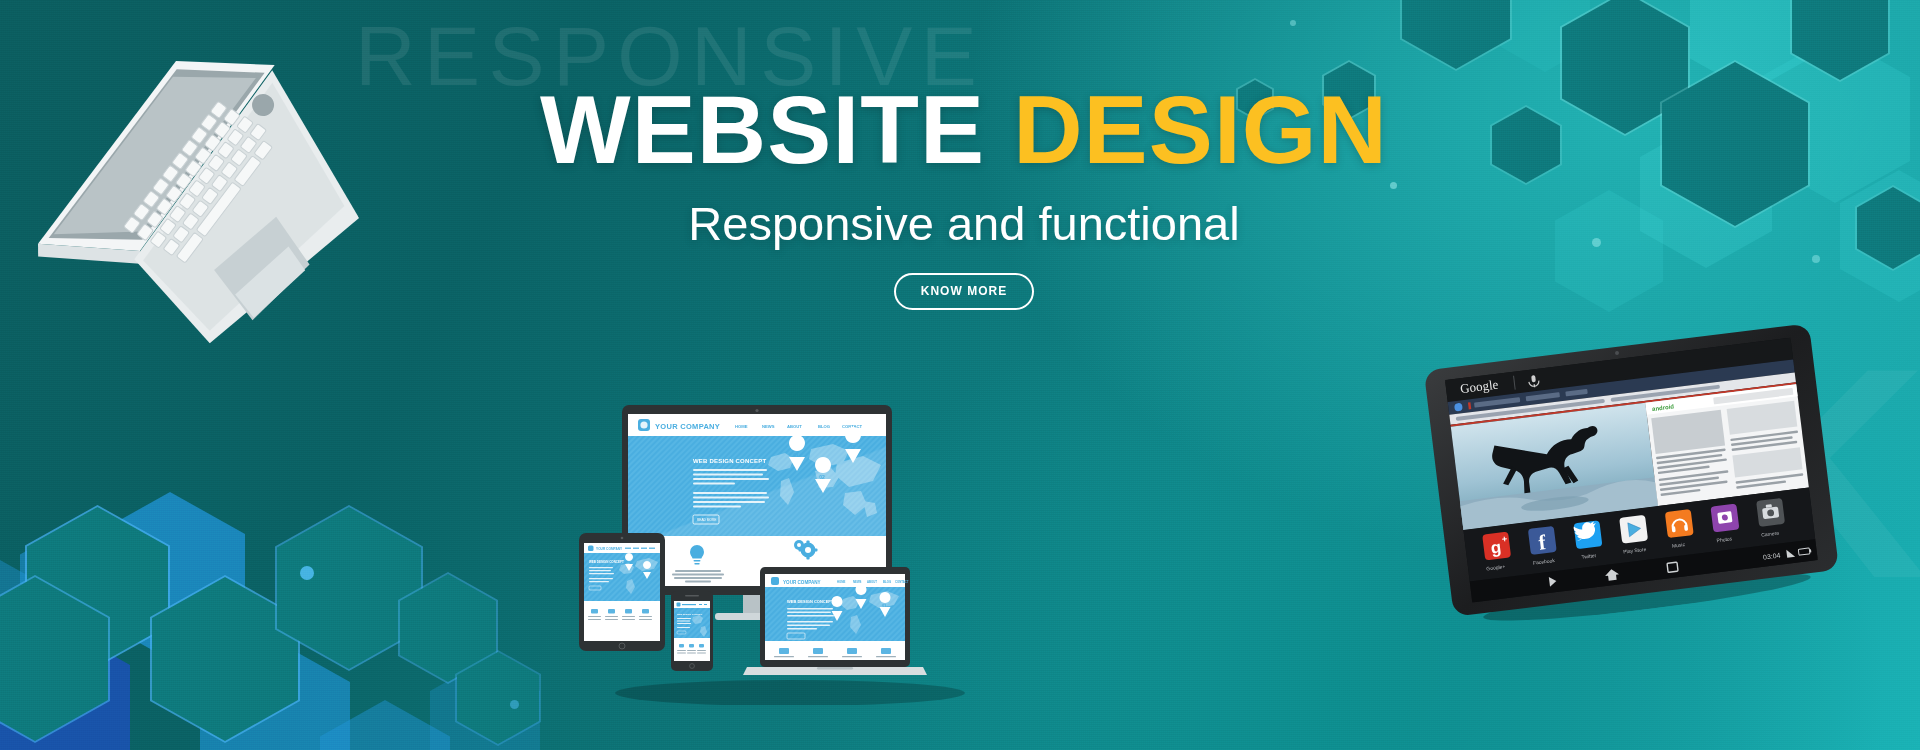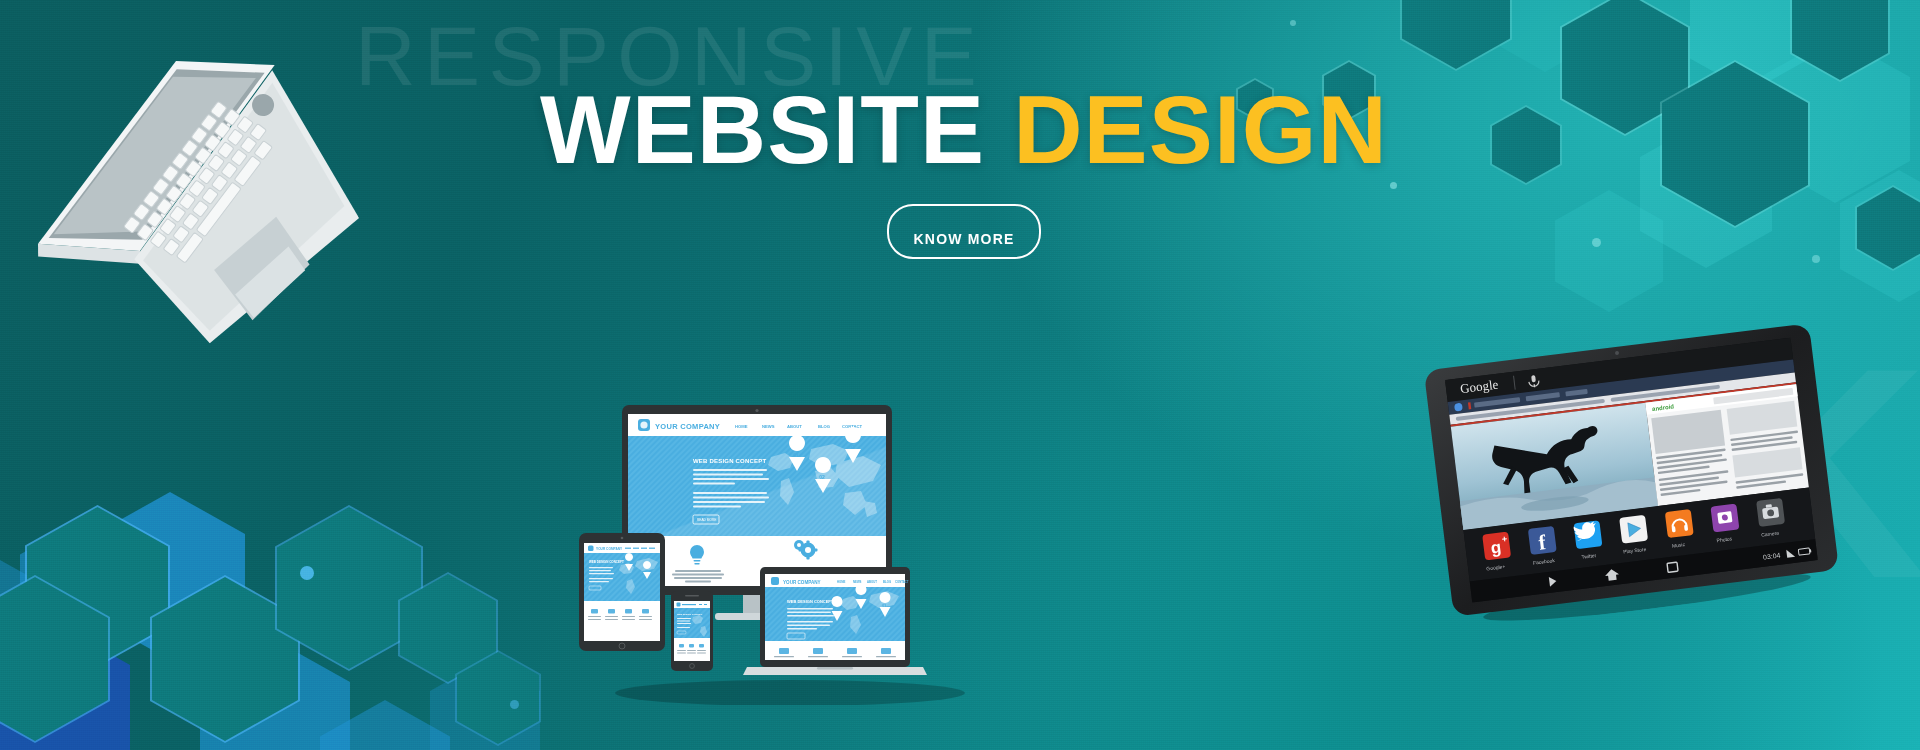--- a/index.html
+++ b/index.html
@@ -39,22 +39,22 @@
 
   
   .headline{ position:absolute; left:8px; right:0; top:82px; text-align:center; z-index:20; }
   .h1{ font-size:96px; font-weight:700; letter-spacing:.012em; line-height:1;
        text-shadow:0 2px 10px rgba(0,0,0,.18); }
   .h1 .w{ color:#ffffff; }
   .h1 .d{ color:#fcc021; }
   .sub{ margin-top:22px; font-size:47px; font-weight:400; color:#ffffff; line-height:1;
         text-shadow:0 2px 8px rgba(0,0,0,.15); }
   .cta-wrap{ margin-top:26px; }
-  .cta{ display:inline-block; padding:25px 25px 10px; border:2px solid #ffffff;
-        border-radius:26px; color:#fff; font-size:14px; font-weight:700; letter-spacing:.085em;
+  .cta{ display:inline-block; padding:9px 25px 10px; border:2px solid #ffffff;
+        border-radius:26px; color:#fff; font-size:12px; font-weight:700; letter-spacing:.085em;
         background:transparent; cursor:pointer; }
 
   
   #laptop-illustration{ position:absolute; left:12px; top:46px; width:330px; height:300px;
     transform:rotate(-19deg); }
 
   
   #device-mockups{ position:absolute; left:575px; top:405px; width:430px; height:300px; }
 
   
@@ -113,20 +113,21 @@
 
   <div class="ghost" id="ghost-responsive">RESPONSIVE</div>
 
   <div class="ghost" id="ghost-k">K</div>
 
   <div class="headline">
     <div class="h1">
       <span class="w">WEBSITE</span>
       <span class="d">DESIGN</span>
     </div>
+    <div class="sub">Responsive and functional</div>
     <div class="cta-wrap">
       <span class="cta">KNOW MORE</span>
     </div>
   </div>
 
   <svg id="laptop-illustration" viewBox="0 0 330 300">
     <g>
       <path d="M18 150 L208 22 L300 58 L112 190 Z" fill="#f3f5f6"></path>
       <path d="M30 148 L206 30 L288 62 L118 180 Z" fill="#9aa7ab"></path>
       <path d="M36 146 L200 36 L278 64 L120 172 Z" fill="#b9c3c6"></path>

